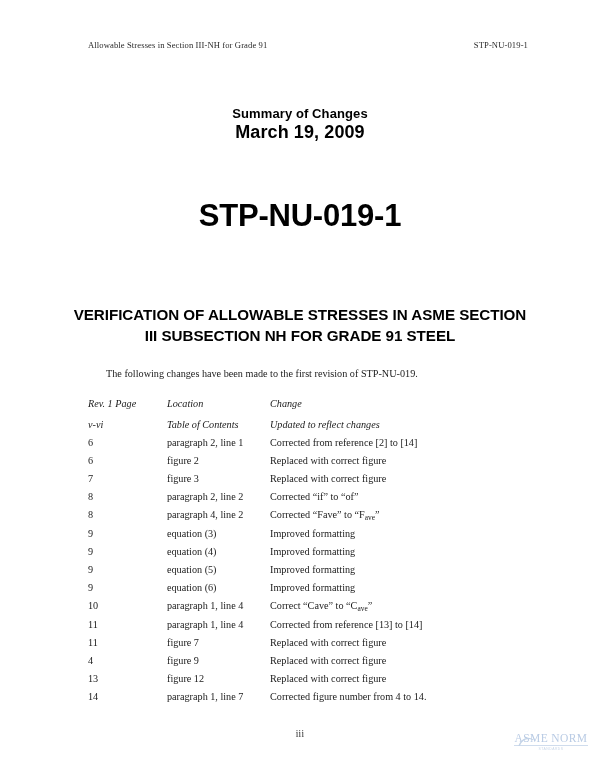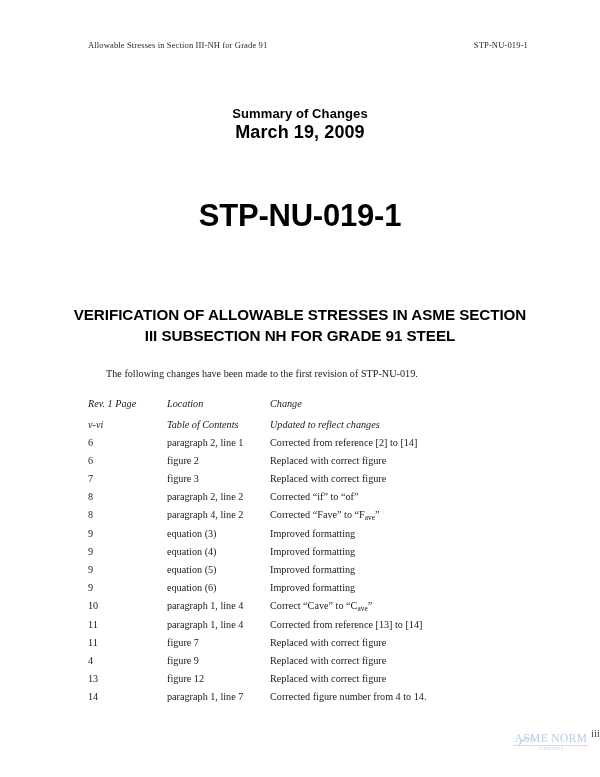--- a/index.html
+++ b/index.html
@@ -135,21 +135,21 @@
     position: relative;
     top: 2px;
   }
 
   
   .folio {
     position: absolute;
     top: 729px;
     left: 0;
     width: 600px;
-    text-align: right;
+    text-align: center;
     font-size: 9.4px;
     color: #2a2a2a;
     letter-spacing: 0.3px;
   }
 
   
   .watermark {
     position: absolute;
     right: 6px;
     bottom: 3px;

